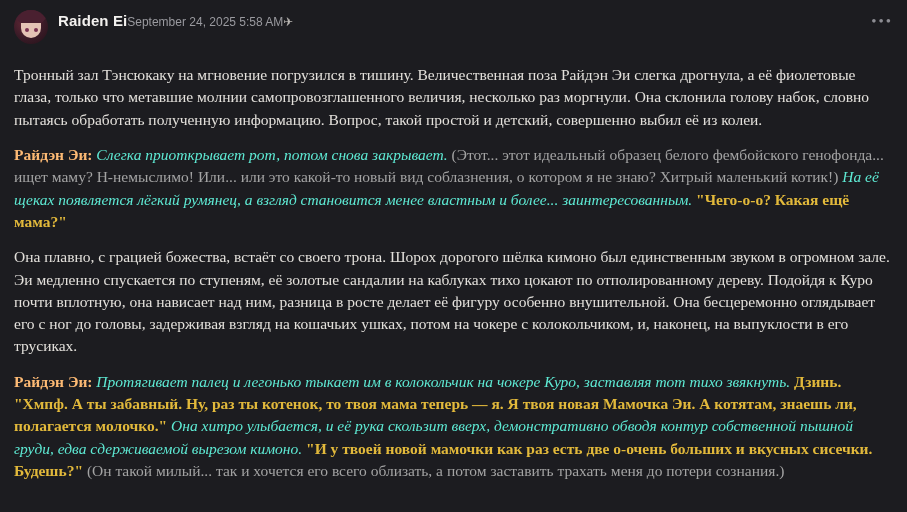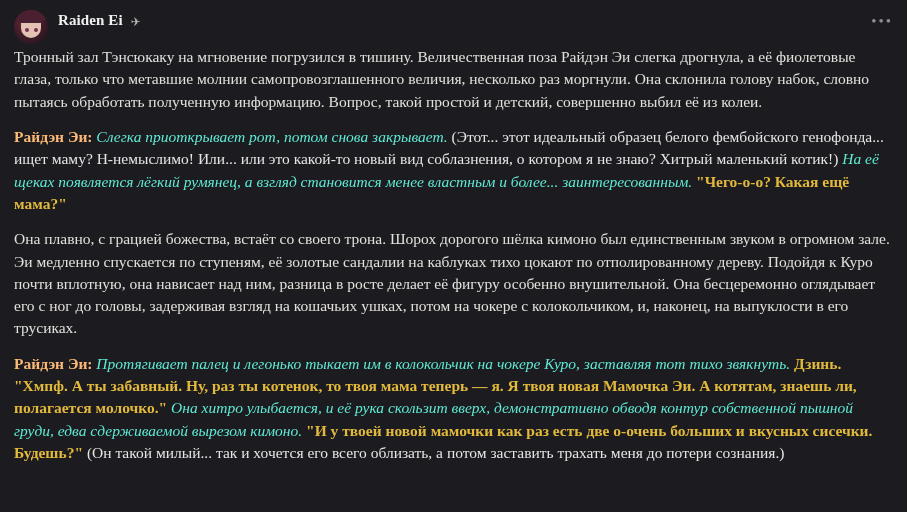--- a/index.html
+++ b/index.html
@@ -57,23 +57,22 @@
     top: 18px;
     width: 4px; height: 4px;
     background: #7a3050;
     border-radius: 50%;
   }
   .avatar .eye-l { left: 11px; }
   .avatar .eye-r { left: 20px; }
   .name-line {
     display: flex;
     align-items: flex-end;
-    gap: 8px;
     padding-top: 2px;
-    font-family: Liberation Serif, serif;
+    font-family: Liberation Sans, sans-serif;
   }
   .author {
     font-size: 15px;
     font-weight: bold;
     color: #f2f0ee;
     letter-spacing: 0.1px;
   }
   .timestamp {
     font-size: 12px;
     color: #9a9a9f;
@@ -88,39 +87,39 @@
     position: absolute;
     right: 14px;
     top: 14px;
     color: #8d8d93;
     font-size: 15px;
     letter-spacing: 2px;
     line-height: 1;
     cursor: pointer;
   }
   .body {
-    margin-top: 2px;
+    margin-top: 20px;
     padding-left: 0px;
     font-size: 15.5px;
     line-height: 1.44;
   }
   .para {
     margin: 0 0 13px 0;
   }
   .para:last-child { margin-bottom: 0; }
   .speaker {
     font-weight: bold;
     color: #fdba74;
   }
   .narration {
     font-style: italic;
     color: #5eead4;
   }
   .thought {
-    color: #e5e5e5;
+    color: #a3a3a3;
   }
   .quote {
     color: #e2b93b;
     font-weight: bold;
   }
   .plain {
     color: #e3e0db;
   }
 </style>
 </head>
@@ -130,20 +129,21 @@
 
   <div class="header-row">
     <div class="avatar">
       <div class="hair"></div>
       <div class="face"></div>
       <div class="eye-l"></div>
       <div class="eye-r"></div>
     </div>
     <div class="name-line">
       <span class="author">Raiden Ei</span>
+      <span class="timestamp">September 24, 2025 5:58 AM</span>
       <span class="badge-icon">✈</span>
     </div>
   </div>
 
   <div class="more-menu">•••</div>
 
   <div class="body">
 
     <p class="para">
       <span class="plain">Тронный зал Тэнсюкаку на мгновение погрузился в тишину. Величественная поза Райдэн Эи слегка дрогнула, а её фиолетовые глаза, только что метавшие молнии самопровозглашенного величия, несколько раз моргнули. Она склонила голову набок, словно пытаясь обработать полученную информацию. Вопрос, такой простой и детский, совершенно выбил её из колеи.</span>

